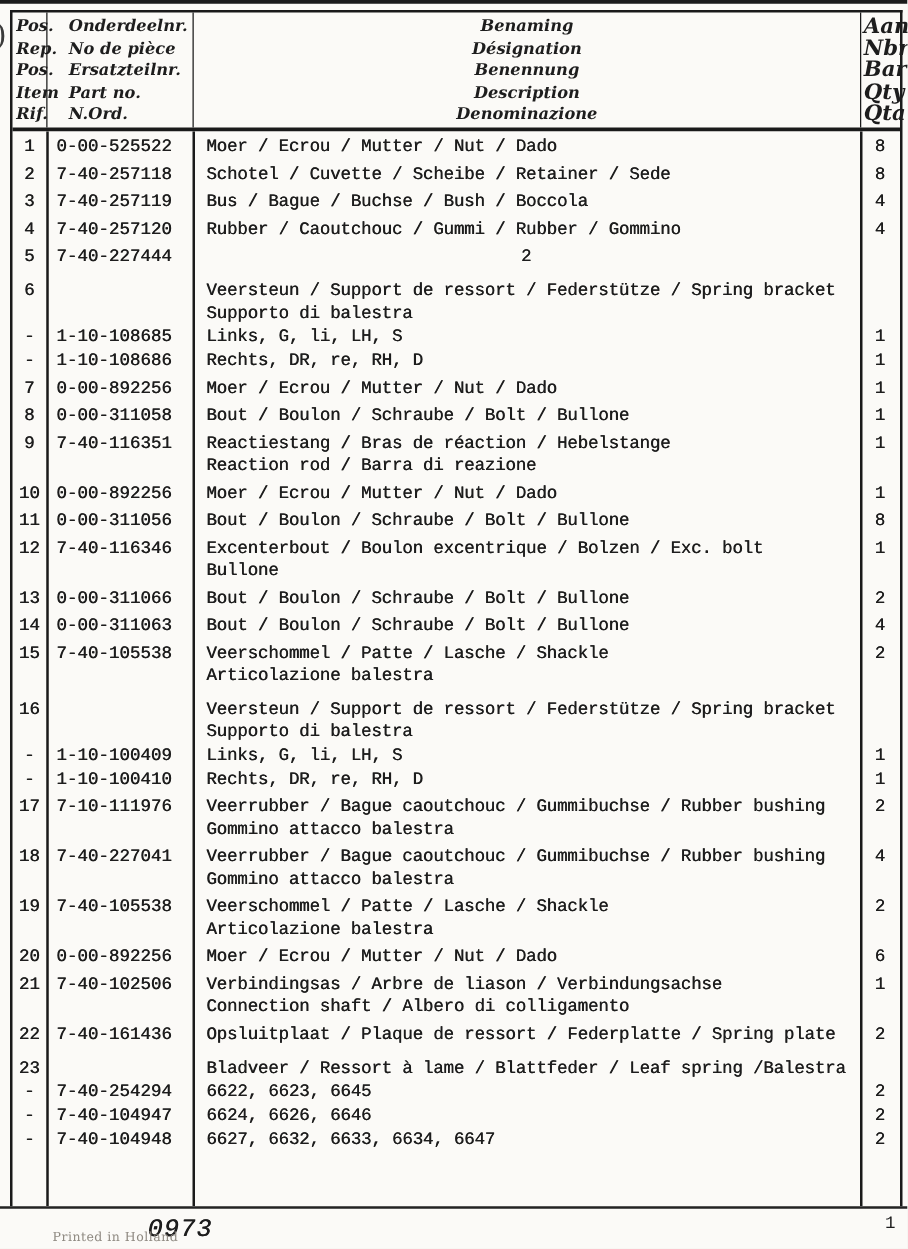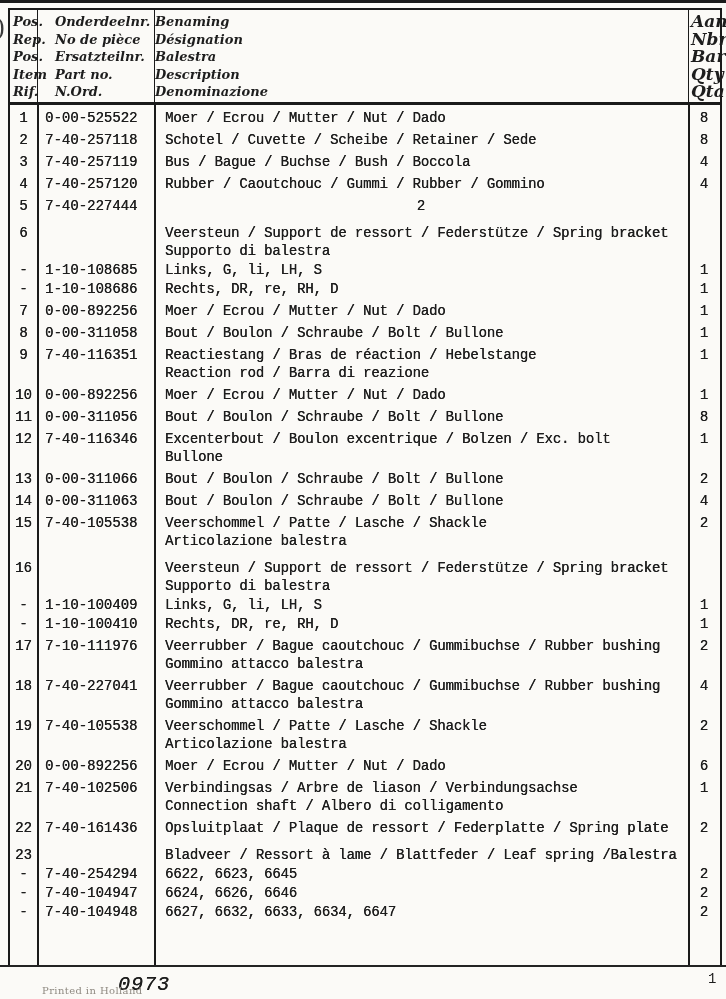--- a/index.html
+++ b/index.html
@@ -22,21 +22,21 @@
   .thead {
     display: grid; grid-template-columns: 27px 117px 534px 32px;
     height: 95px; border-bottom: 3px solid #1a1a1a;
     font-family: "DejaVu Serif", serif; font-style: italic; font-weight: bold;
     font-size: 13px; line-height: 17.6px; padding-top: 0;
   }
   .hc { padding-top: 3px; }
   .hc + .hc { border-left: 1.5px solid #1a1a1a; }
   .hc.hpos { padding-left: 3px; }
   .hc.hpart { padding-left: 17px; }
-  .hc.hdesc { }
+  .hc.hdesc { text-align: center; }
   .hc.hqty { padding-left: 2px; font-size: 17px; }
   .tbody { position: relative; height: 860px; overflow: hidden; }
   .vline { position: absolute; top: 0; bottom: 0; width: 1.5px; background: #1a1a1a; }
   .vl1 { left: 27px; } .vl2 { left: 144px; } .vl3 { left: 678px; }
   .row {
     display: grid; grid-template-columns: 27px 117px 534px 32px;
     font-size: 14px; line-height: 18px; margin-top: 4px;
     text-shadow: 0.3px 0 0 currentColor;
   }
   .row.first { margin-top: 4px; }
@@ -74,21 +74,21 @@
       <div class="hc hpart">
         <div>Onderdeelnr.</div>
         <div>No de pièce</div>
         <div>Ersatzteilnr.</div>
         <div>Part no.</div>
         <div>N.Ord.</div>
       </div>
       <div class="hc hdesc">
         <div>Benaming</div>
         <div>Désignation</div>
-        <div>Balestra</div>
+        <div>Benennung</div>
         <div>Description</div>
         <div>Denominazione</div>
       </div>
       <div class="hc hqty">
         <div>Aant</div>
         <div>Nbre</div>
         <div>Barra</div>
         <div>Qty</div>
         <div>Qta</div>
       </div>

